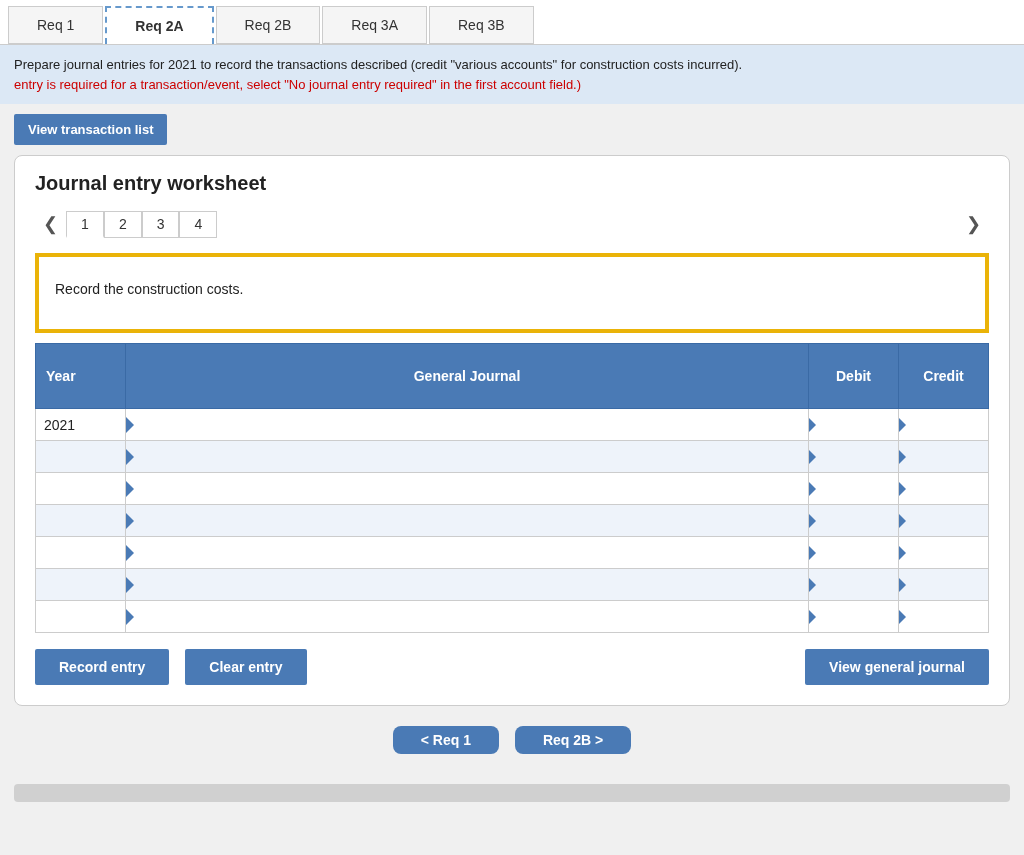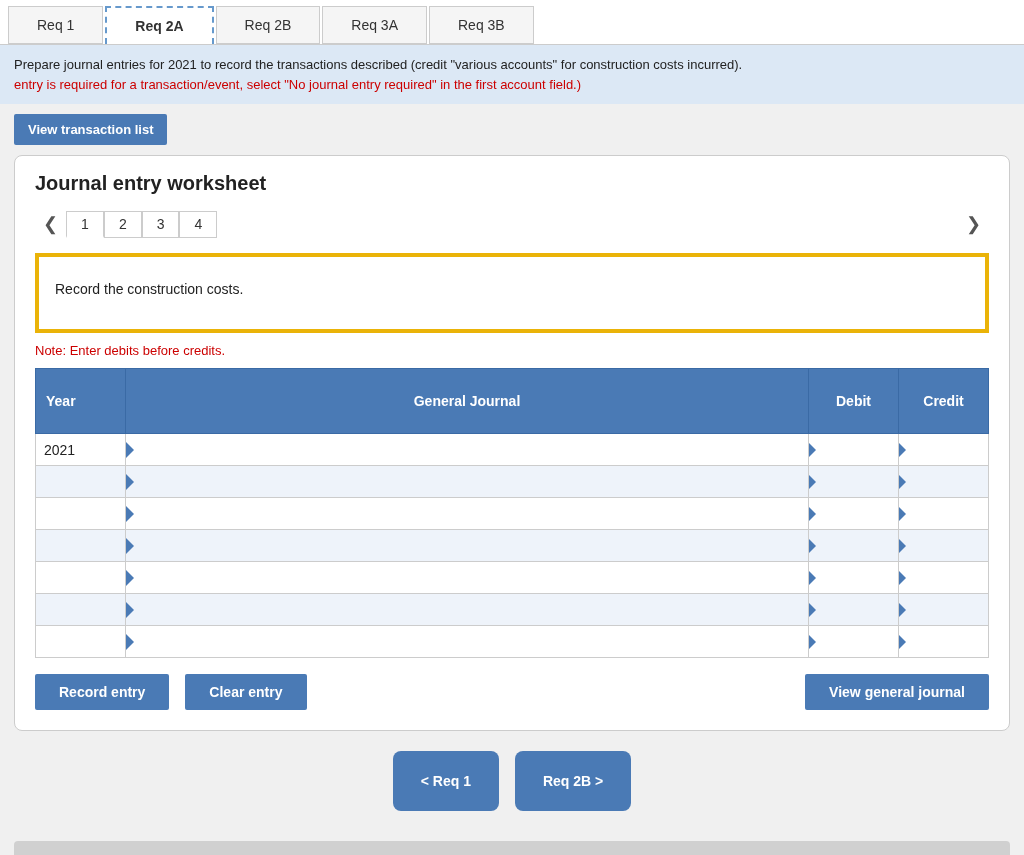--- a/index.html
+++ b/index.html
@@ -253,21 +253,21 @@
       display: flex;
       justify-content: center;
       gap: 16px;
       margin: 20px 0 30px 0;
     }
     .btn-nav {
       background: #4a7ab5;
       color: #fff;
       font-weight: bold;
       font-size: 14px;
-      padding: 22px 28px;
+      padding: 6px 28px;
       border: none;
       cursor: pointer;
       border-radius: 8px;
       display: flex;
       align-items: center;
       gap: 8px;
     }
 
     
     .scrollbar-area {
@@ -313,21 +313,20 @@
       <div class="entry-tab">3</div>
       <div class="entry-tab">4</div>
     </div>
     <button class="nav-right">❯</button>
   </div>
 
   <div class="description-box">
     <span>Record the construction costs.</span>
   </div>
 
-  <div class="note-text">Note: Enter debits before credits.</div>
 
   <table class="journal-table">
     <thead>
       <tr>
         <th>Year</th>
         <th class="center">General Journal</th>
         <th class="center">Debit</th>
         <th class="center">Credit</th>
       </tr>
     </thead>

